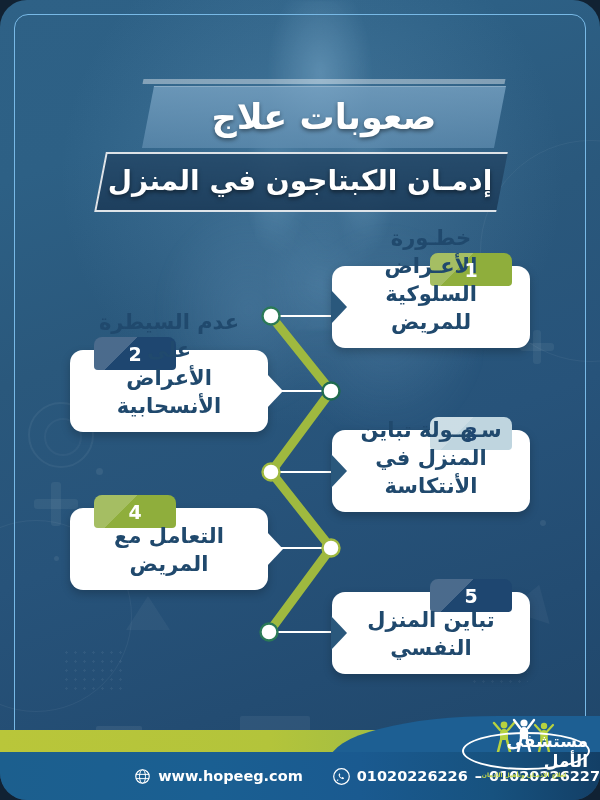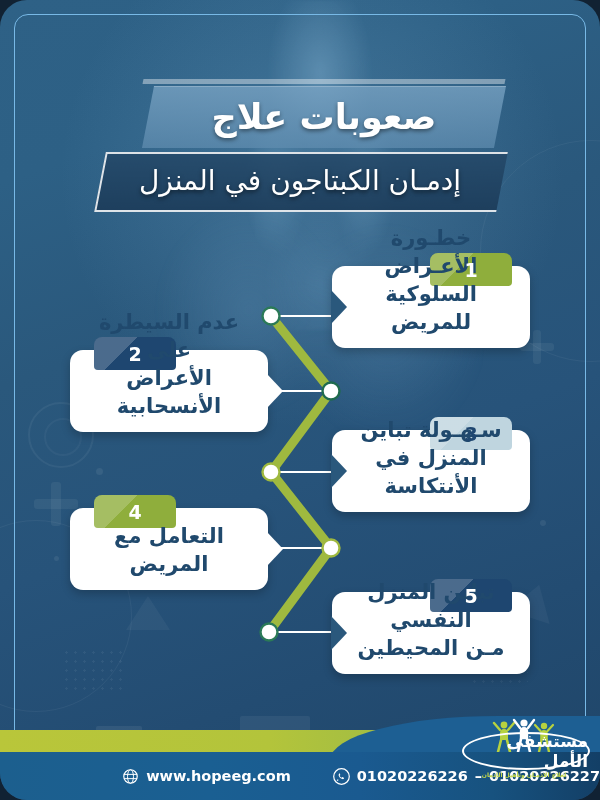--- a/index.html
+++ b/index.html
@@ -90,21 +90,21 @@
     position:absolute; left:100px; top:66px; width:400px; height:56px;
     background: linear-gradient(180deg, rgba(36,72,104,0.88), rgba(28,60,90,0.92));
     transform: skewX(-11deg);
     border-top:2px solid rgba(255,255,255,0.85);
     border-bottom:2px solid rgba(255,255,255,0.85);
     border-left:2px solid rgba(255,255,255,0.85);
   }
   .title2 {
     position:absolute; left:100px; top:66px; width:400px; height:56px;
     display:flex; align-items:center; justify-content:center;
-    color:#ffffff; font-size:28px; font-weight:normal; letter-spacing:.5px;
+    color:#ffffff; font-size:28px; font-weight:bold; letter-spacing:.5px;
     text-shadow: 0 2px 4px rgba(0,0,0,.5);
     direction: rtl;
   }
 
   
   .zig { position:absolute; left:0; top:0; width:600px; height:800px; pointer-events:none; }
 
   
   .card {
     position:absolute;
@@ -162,21 +162,21 @@
     position:absolute; left:330px; bottom:40px; width:290px; height:44px;
     background:#1d5f93;
     border-radius:58% 0 0 0 / 100% 0 0 0;
   }
   .footer-bar {
     position:absolute; left:0; bottom:0; width:600px; height:48px;
     background: linear-gradient(90deg, #1c5f8e 0%, #1a5f92 35%, #1a5a90 60%, #17527f 82%, #133f66 100%);
     display:flex; align-items:center;
   }
   .footer-item { display:flex; align-items:center; gap:7px; color:#ffffff; font-size:14.5px; font-weight:bold; direction:ltr; }
-  .f-phones { margin-left:42px; }
+  .f-phones { margin-left:30px; }
   .f-site   { margin-left:22px; }
   .ico { width:17px; height:17px; flex:0 0 auto; }
 
   .logo {
     position:absolute; right:12px; bottom:26px;
     width:128px; height:62px;
     display:flex; align-items:flex-end; justify-content:center;
   }
   .logo-oval {
     position:absolute; left:2px; bottom:4px; width:124px; height:34px;
@@ -276,21 +276,20 @@
         <div>التعامل مع المريض</div>
       </div>
   </div>
 
   <div class="card notch-left" style="left:332px; top:592px; width:198px; height:82px;">
     <div class="badge" style="left: 98px; background: rgb(30, 70, 112); color: rgb(255, 255, 255);">
       <span>5</span>
     </div>
     <div class="card-text">
         <div>تباين المنزل النفسي</div>
-        <div>مـن المحيطين</div>
       </div>
   </div>
 
   <div class="footer-green"></div>
   <div class="footer-green-curve"></div>
 
   <div class="footer-bar">
     <div class="footer-item f-phones">
       <svg class="ico" viewBox="0 0 24 24">
         <circle cx="12" cy="12" r="11" fill="none" stroke="#ffffff" stroke-width="1.7"></circle>

